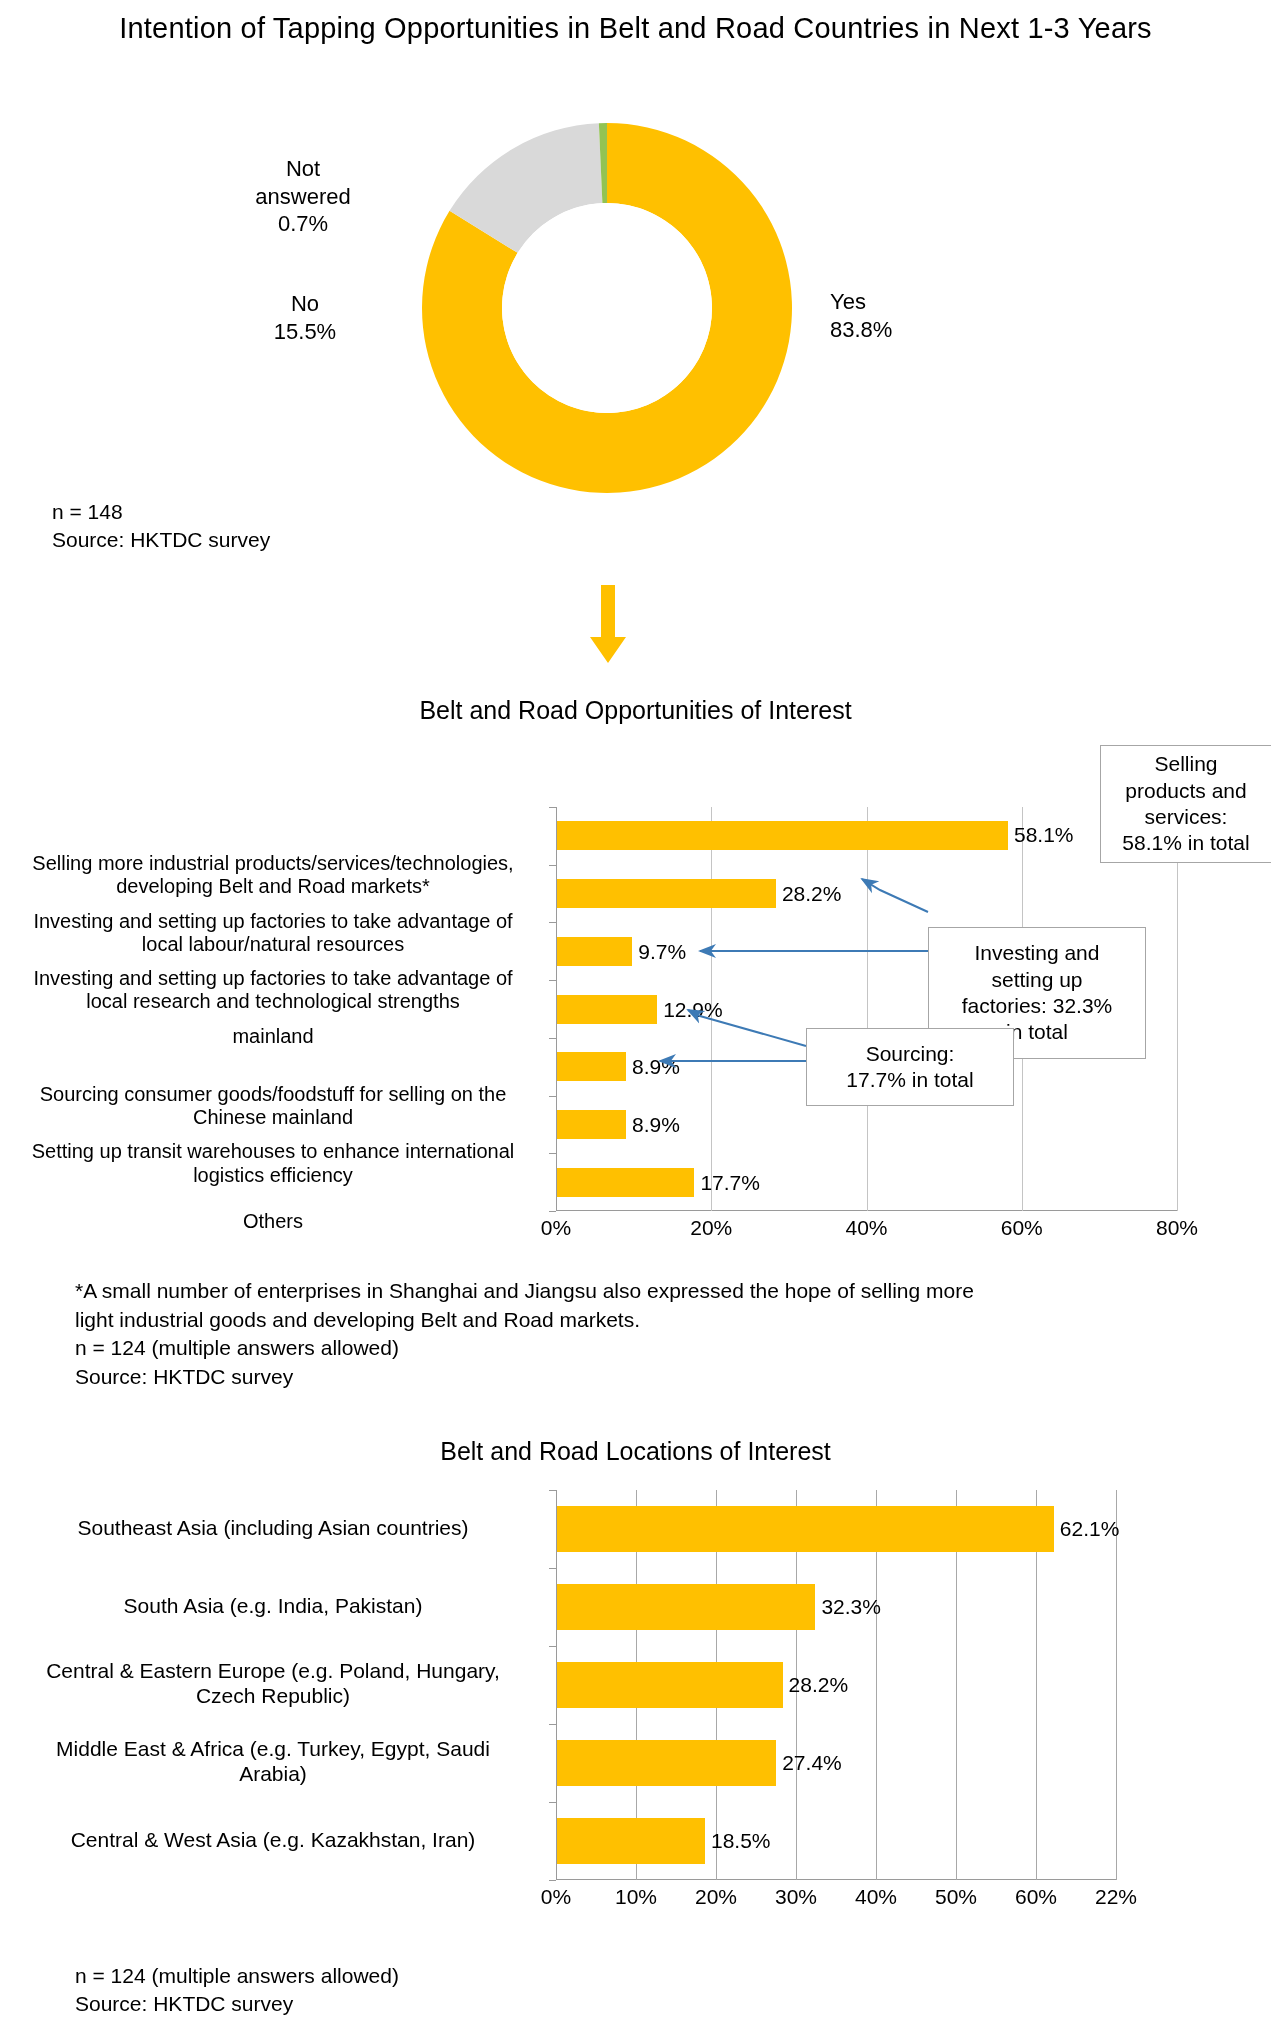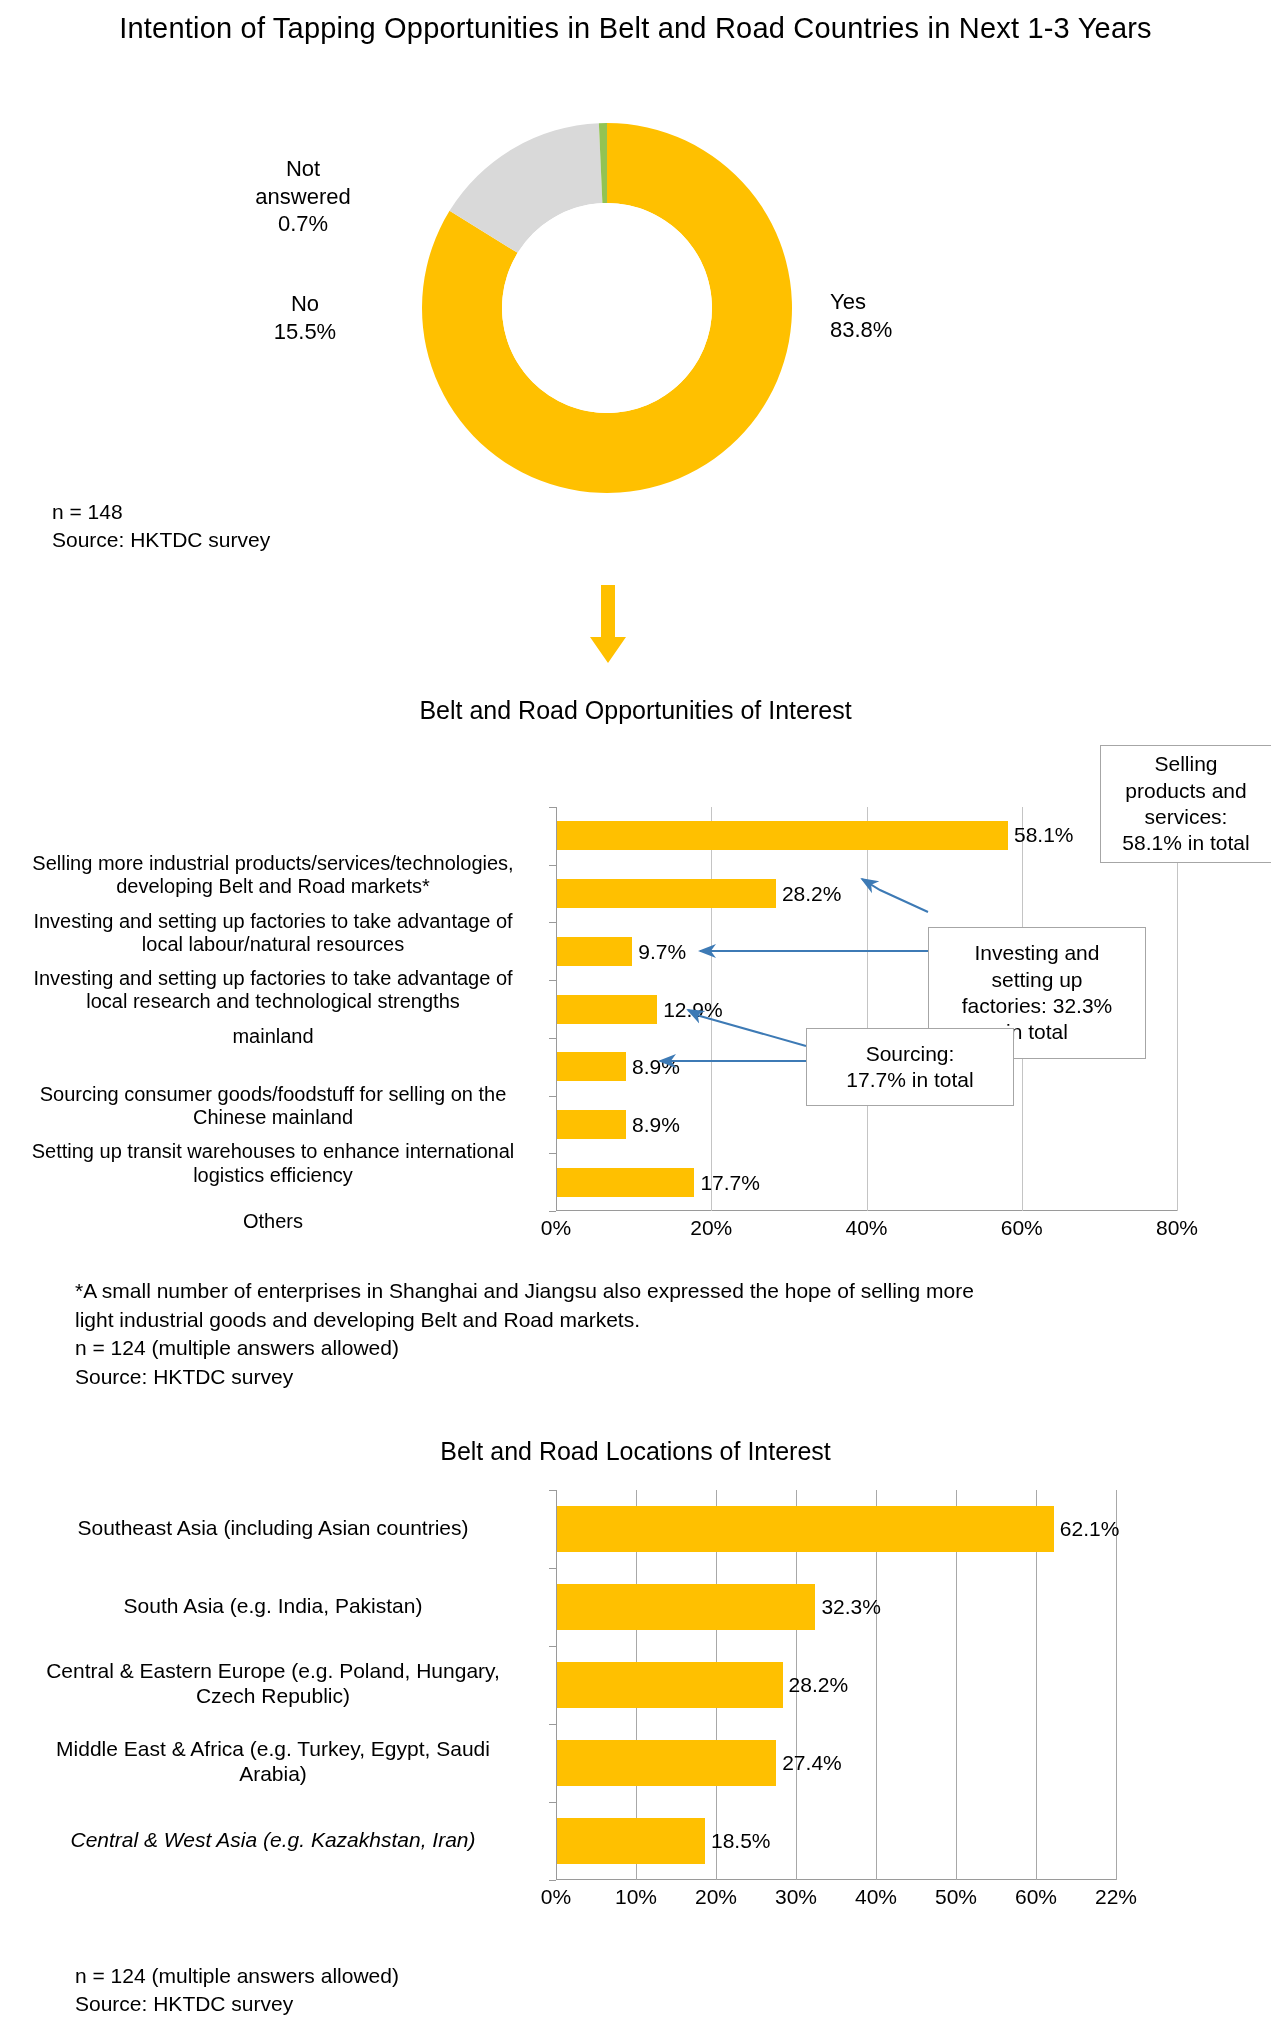--- a/index.html
+++ b/index.html
@@ -239,21 +239,21 @@
       <div>South Asia  (e.g. India, Pakistan)</div>
     </div>
     <div class="cat" style="top: 168px;">
       <div>Central &amp; Eastern Europe (e.g. Poland, Hungary,</div>
       <div>Czech Republic)</div>
     </div>
     <div class="cat" style="top: 246px;">
       <div>Middle East &amp; Africa (e.g. Turkey, Egypt, Saudi</div>
       <div>Arabia)</div>
     </div>
-    <div class="cat" style="top: 336.5px; font-style: italic;">
+    <div class="cat" style="top: 336.5px;">
       <div>Central &amp; West Asia (e.g. Kazakhstan, Iran)</div>
     </div>
   </div>
 
 <div id="chart3-plot" class="abs">
   <div class="axisline-y"></div>
   <div class="axisline-x"></div>
 <div class="gridline" style="left: 80px;"></div>
     <div class="gridline" style="left: 160px;"></div>
     <div class="gridline" style="left: 240px;"></div>

